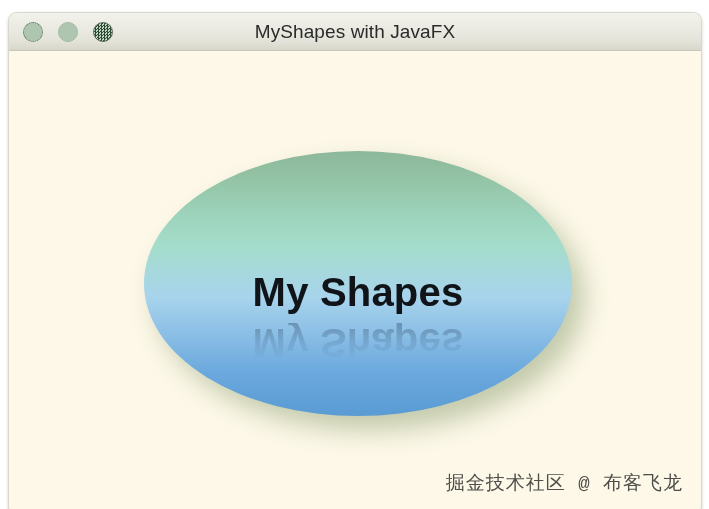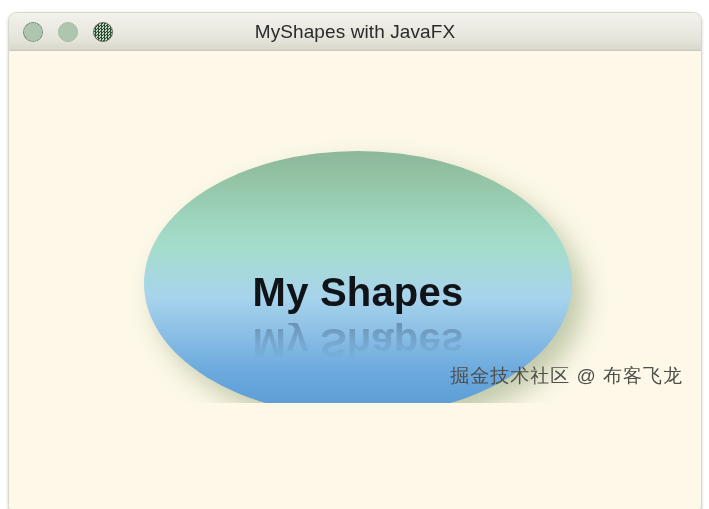--- a/index.html
+++ b/index.html
@@ -90,21 +90,21 @@
     font-size: 19px;
     color: #2b2b2b;
     letter-spacing: 0.1px;
     pointer-events: none;
     font-family: "Liberation Sans", sans-serif;
   }
 
   
   #content-pane {
     position: relative;
-    height: 352px;
+    height: 459px;
     background: #fdf8e8;
     overflow: hidden;
   }
 
   
   #shape-stage {
     position: absolute;
     left: 135px;
     top: 100px;
     width: 428px;
@@ -174,21 +174,21 @@
     mask-image: linear-gradient(to top, rgba(0,0,0,0.85) 0%, rgba(0,0,0,0.35) 45%, rgba(0,0,0,0) 92%);
   }
 
   
   #watermark {
     position: absolute;
     right: 18px;
     bottom: 14px;
     font-size: 19px;
     color: #4f4f4a;
-    font-family: Liberation Sans, sans-serif;
+    font-family: Liberation Mono, monospace;
     white-space: nowrap;
     letter-spacing: 1px;
   }
 </style>
 </head>
 <body>
 
 <div id="screen">
 
   <div id="app-window">

